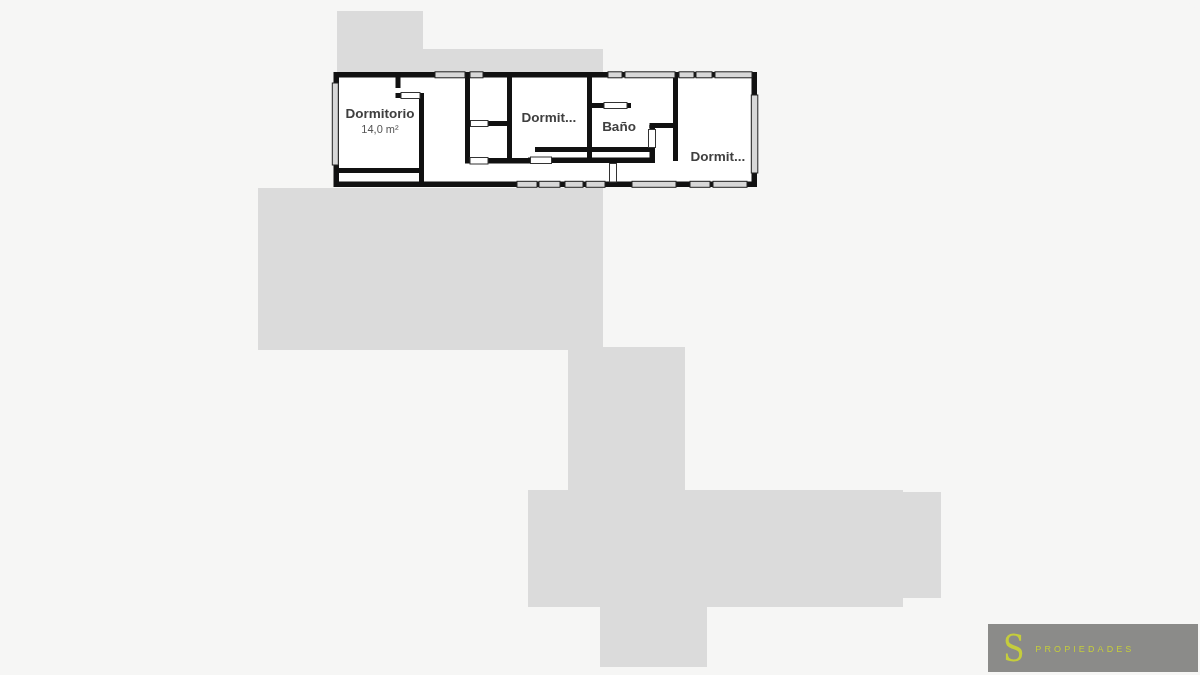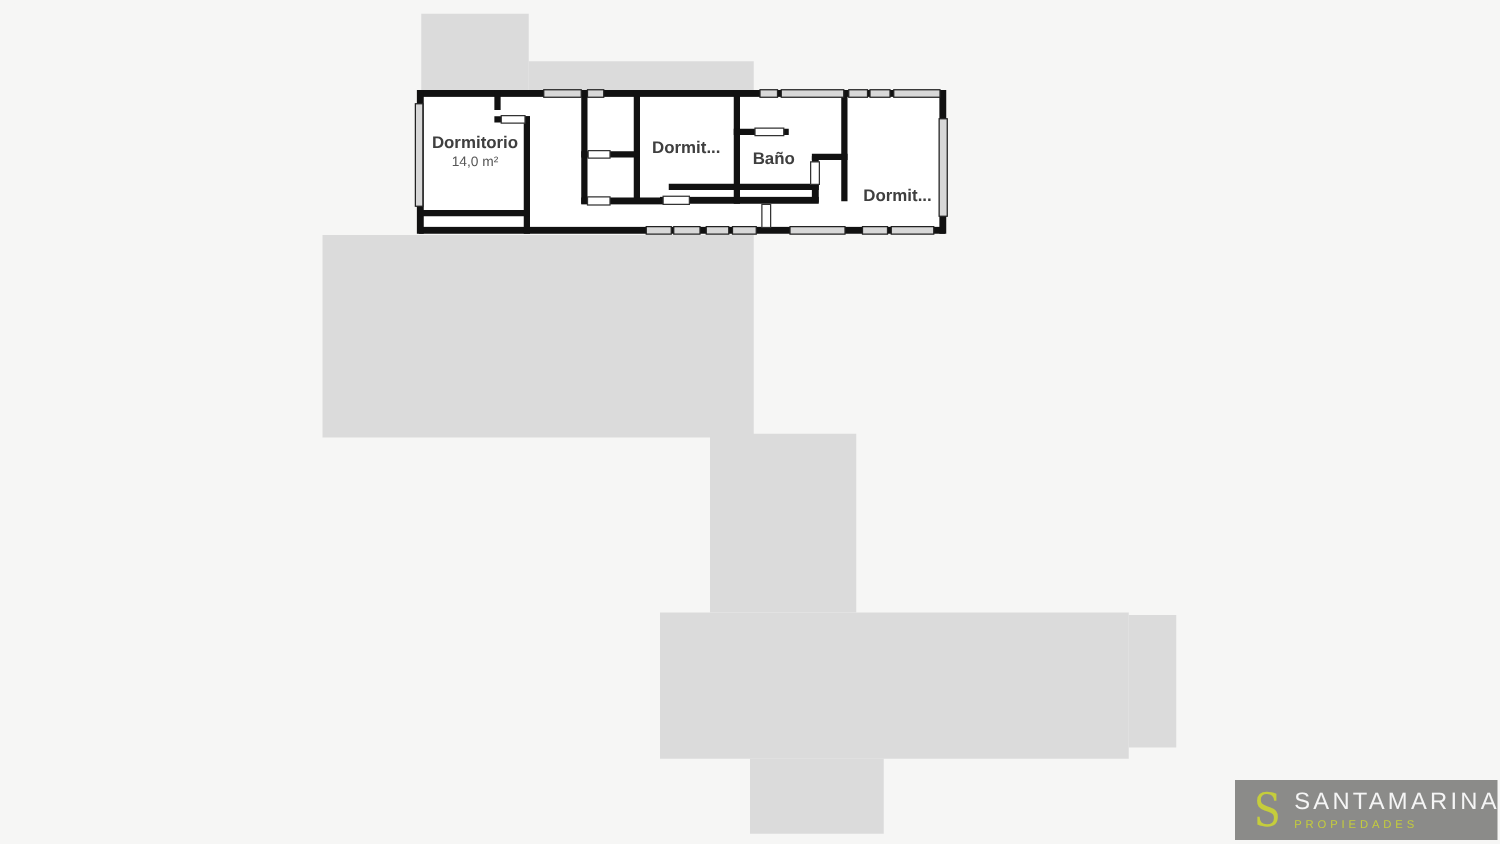--- a/index.html
+++ b/index.html
@@ -109,18 +109,17 @@
     <text class="lbl" x="380" y="118">Dormitorio</text>
     <text class="lbl-sm" x="380" y="133">14,0 m²</text>
     <text class="lbl" x="549" y="122">Dormit...</text>
     <text class="lbl" x="619" y="131">Baño</text>
     <text class="lbl" x="718" y="161">Dormit...</text>
   </svg>
 
   <div id="watermark">
     <div id="logo-initial">S</div>
     <div id="logo-texts">
-      <div id="logo-brand">SANTAMARINA</div>
       <div id="logo-tagline">PROPIEDADES</div>
     </div>
   </div>
 
 </div>
 
 </body></html>

